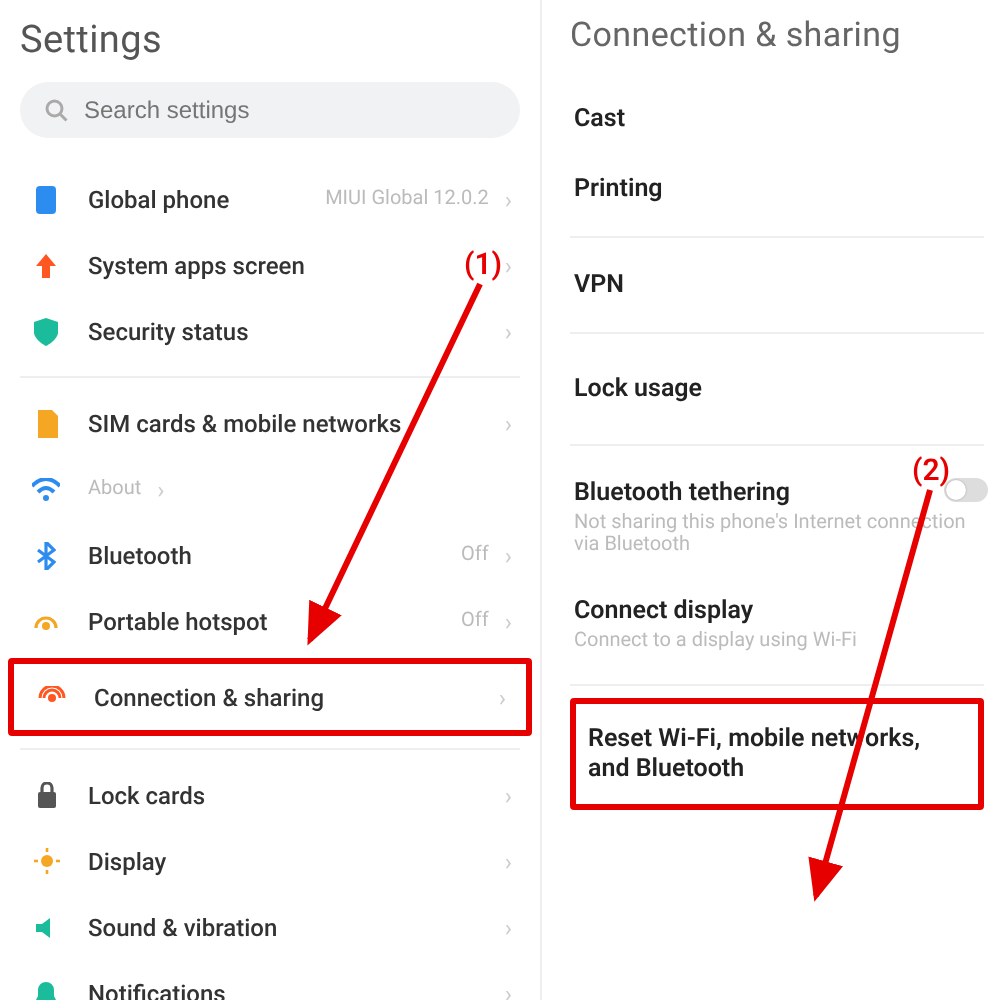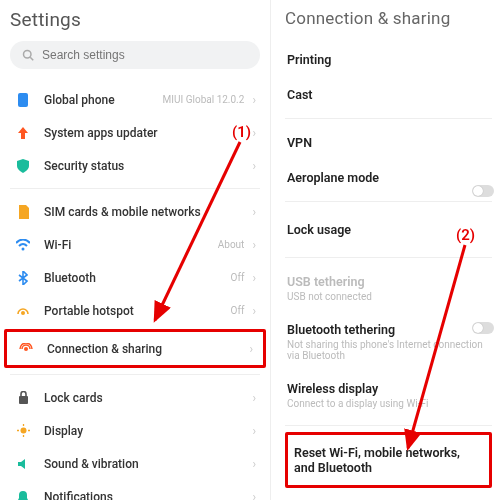--- a/index.html
+++ b/index.html
@@ -84,21 +84,21 @@
       <span class="lbl">Global phone</span>
       <span class="val">MIUI Global 12.0.2</span>
       <span class="chev">›</span>
     </div>
     <div class="row">
       <span class="ic">
           <svg width="12" height="12">
             <path d="M6 0 L11 6 H8 V12 H4 V6 H1 Z" fill="#ff5722"></path>
           </svg>
         </span>
-      <span class="lbl">System apps updater</span>
+      <span class="lbl">System apps screen</span>
       <span class="chev">›</span>
     </div>
     <div class="row">
       <span class="ic">
           <svg width="12" height="14">
             <path d="M6 0 L12 2 V7 C12 11 6 14 6 14 C6 14 0 11 0 7 V2 Z" fill="#1abc9c"></path>
           </svg>
         </span>
       <span class="lbl">Security status</span>
       <span class="chev">›</span>
@@ -115,21 +115,20 @@
       <span class="chev">›</span>
     </div>
     <div class="row">
       <span class="ic">
           <svg width="14" height="12">
             <path d="M0 4 Q7 -3 14 4" stroke="#2d8cf0" stroke-width="2" fill="none"></path>
             <path d="M3 7 Q7 3 11 7" stroke="#2d8cf0" stroke-width="2" fill="none"></path>
             <circle cx="7" cy="10" r="1.5" fill="#2d8cf0"></circle>
           </svg>
         </span>
-      <span class="lbl">Wi-Fi</span>
       <span class="val">About</span>
       <span class="chev">›</span>
     </div>
     <div class="row">
       <span class="ic">
           <svg width="10" height="14">
             <path d="M5 0 V14 L9 10 L1 4 M5 0 L9 4 L1 10" stroke="#2d8cf0" stroke-width="1.6" fill="none"></path>
           </svg>
         </span>
       <span class="lbl">Bluetooth</span>
@@ -204,52 +203,44 @@
         </span>
       <span class="lbl">Notifications</span>
       <span class="chev">›</span>
     </div>
   </div>
 
   <div class="right">
     <div class="title-r">Connection &amp; sharing</div>
 
     <div class="item">
+        <div class="lbl2">Cast</div>
+      </div>
+    <div class="item">
         <div class="lbl2">Printing</div>
       </div>
-    <div class="item">
-        <div class="lbl2">Cast</div>
-      </div>
     <div class="sep2"></div>
 
     <div class="item">
         <div class="lbl2">VPN</div>
       </div>
-    <div class="item rel">
-      <div class="lbl2">Aeroplane mode</div>
-      <div class="toggle"></div>
-    </div>
     <div class="sep2"></div>
 
     <div class="item" style="padding:14px 2px">
         <div class="lbl2">Lock usage</div>
       </div>
     <div class="sep2"></div>
 
-    <div class="item muted">
-      <div class="lbl2">USB tethering</div>
-      <div class="sub">USB not connected</div>
-    </div>
     <div class="item rel">
       <div class="lbl2">Bluetooth tethering</div>
       <div class="sub">Not sharing this phone's Internet connection via Bluetooth</div>
       <div class="toggle" style="top:10px"></div>
     </div>
     <div class="item">
-      <div class="lbl2">Wireless display</div>
+      <div class="lbl2">Connect display</div>
       <div class="sub">Connect to a display using Wi-Fi</div>
     </div>
     <div class="sep2"></div>
 
     <div class="hl" style="padding:2px 4px">
       <div class="item" style="padding:8px 2px">
         <div class="lbl2">Reset Wi-Fi, mobile networks, and Bluetooth</div>
       </div>
     </div>
   </div>

